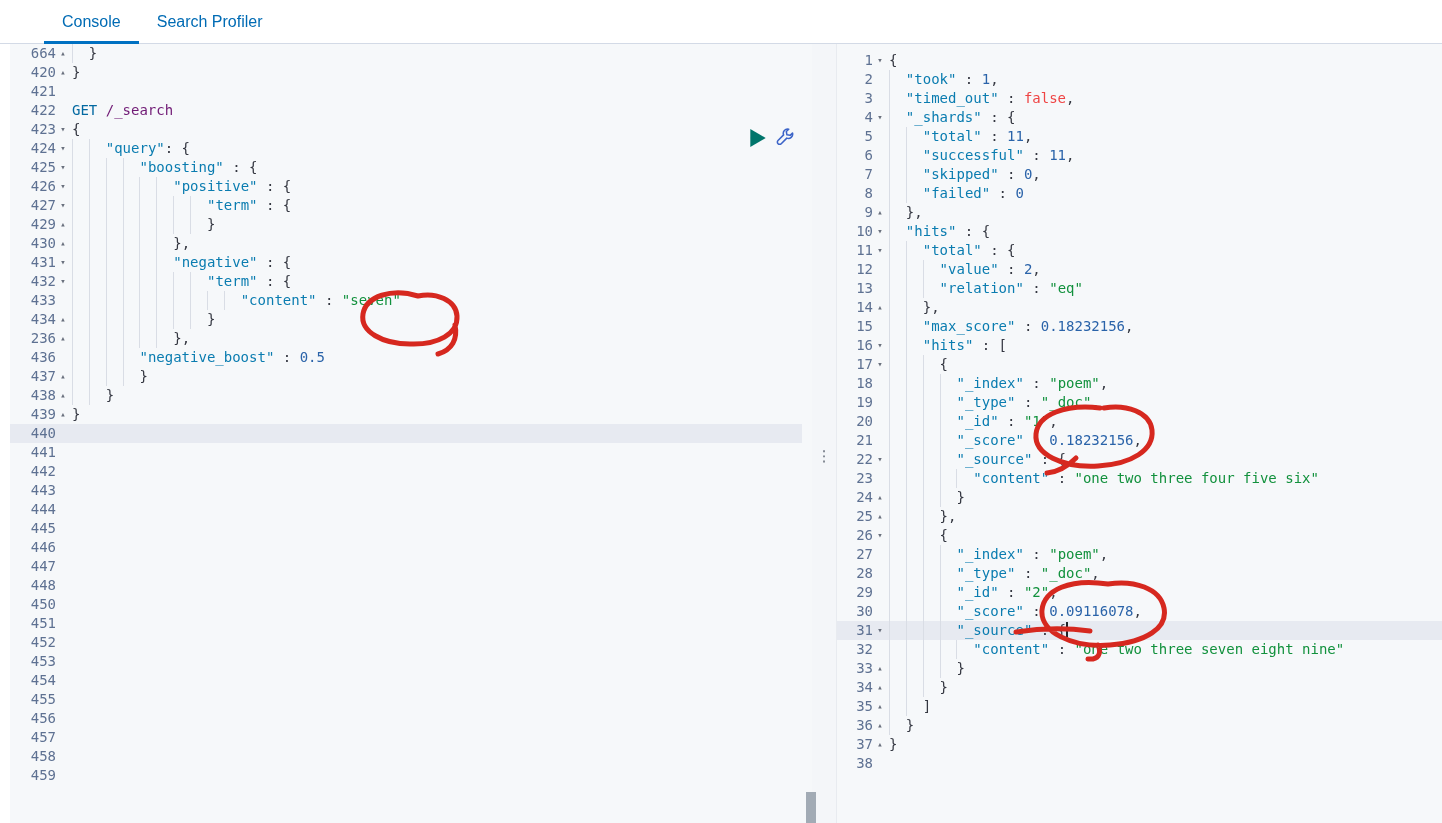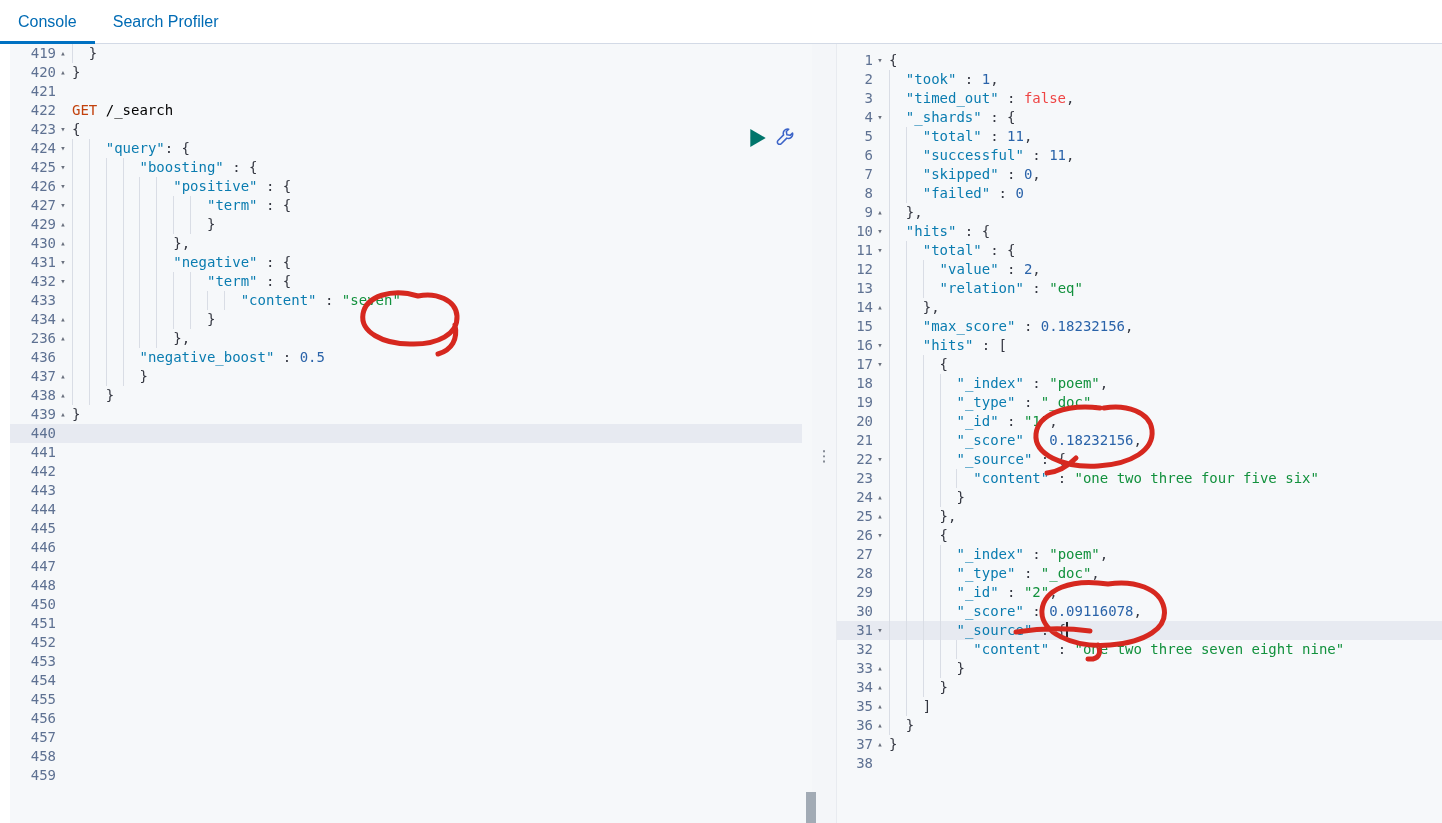--- a/index.html
+++ b/index.html
@@ -1,21 +1,21 @@
 <!DOCTYPE html>
 <html><head>
 <meta charset="utf-8">
 <style>
   * { margin:0; padding:0; box-sizing:border-box; }
   html,body { width:1442px; height:823px; overflow:hidden; background:#fff;
               font-family:"Liberation Sans", sans-serif; }
 
   
   .tabbar { height:44px; background:#fff; border-bottom:1px solid #d3dae6;
-            display:flex; align-items:stretch; }
+            display:flex; align-items:stretch;padding-left:44px; }
   .tab { display:flex; align-items:center; padding:0 18px; font-size:16px;
          color:#006bb4; cursor:pointer; position:relative; }
   .tab.active { font-weight:500; }
   .tab.active::after { content:""; position:absolute; left:0; right:0; bottom:-1px;
                        height:3px; background:#0071c2; }
 
   
   .workspace { display:flex; height:779px; background:#fff; position:relative; }
   .pane { position:relative; }
   .pane-left  { width:812px; background:#f6f8fa; }
@@ -38,22 +38,22 @@
           cursor:pointer; line-height:19px; }
   .code { flex:1; color:#343741; padding-left:2px; }
   .indent { display:inline-block; height:19px; vertical-align:top;
             background:repeating-linear-gradient(to right,
               #d9dde5 0, #d9dde5 1px, transparent 1px, transparent 16.87px); }
   .t-d { color:#343741; }   
   .t-k { color:#0a7cb0; }   
   .t-s { color:#12913d; }   
   .t-n { color:#2a63a9; }   
   .t-b { color:#ef4444; }   
-  .t-m { color:#c2410c; }   
-  .t-u { color:#000000; }   
+  .t-m { color:#0369a1; }   
+  .t-u { color:#701a75; }   
   .cursor { display:inline-block; width:2px; height:15px; background:#202328;
             vertical-align:-2px; }
 
   
   .req-actions { position:absolute; top:84px; right:17px; display:flex; gap:10px;
                  align-items:center; z-index:3; }
   .req-actions .icon-btn { cursor:pointer; display:flex; }
 
   
   .scroll-thumb { position:absolute; left:806px; bottom:0; width:10px; height:31px;
@@ -73,21 +73,21 @@
   <div class="tab">
     <span>Search Profiler</span>
   </div>
 </div>
 
 <div class="workspace">
 
   <div class="pane pane-left">
     <div class="left-strip"></div>
     <div class="left-inner" id="left-editor">
-        <div class="row"><div class="ln">419</div><div class="fold">▴</div><div class="code"><span class="indent" style="width: 16.87px;"></span><span class="t-d">}</span></div></div>
+        <div class="row"><div class="ln">664</div><div class="fold">▴</div><div class="code"><span class="indent" style="width: 16.87px;"></span><span class="t-d">}</span></div></div>
         <div class="row"><div class="ln">420</div><div class="fold">▴</div><div class="code"><span class="t-d">}</span></div></div>
         <div class="row"><div class="ln">421</div><div class="fold"></div><div class="code"></div></div>
         <div class="row"><div class="ln">422</div><div class="fold"></div><div class="code"><span class="t-m">GET </span><span class="t-u">/_search</span></div></div>
         <div class="row"><div class="ln">423</div><div class="fold">▾</div><div class="code"><span class="t-d">{</span></div></div>
         <div class="row"><div class="ln">424</div><div class="fold">▾</div><div class="code"><span class="indent" style="width: 33.74px;"></span><span class="t-k">"query"</span><span class="t-d">: {</span></div></div>
         <div class="row"><div class="ln">425</div><div class="fold">▾</div><div class="code"><span class="indent" style="width: 67.48px;"></span><span class="t-k">"boosting"</span><span class="t-d"> : {</span></div></div>
         <div class="row"><div class="ln">426</div><div class="fold">▾</div><div class="code"><span class="indent" style="width: 101.22px;"></span><span class="t-k">"positive"</span><span class="t-d"> : {</span></div></div>
         <div class="row"><div class="ln">427</div><div class="fold">▾</div><div class="code"><span class="indent" style="width: 134.96px;"></span><span class="t-k">"term"</span><span class="t-d"> : {</span></div></div>
         <div class="row"><div class="ln">429</div><div class="fold">▴</div><div class="code"><span class="indent" style="width: 134.96px;"></span><span class="t-d">}</span></div></div>
         <div class="row"><div class="ln">430</div><div class="fold">▴</div><div class="code"><span class="indent" style="width: 101.22px;"></span><span class="t-d">},</span></div></div>

